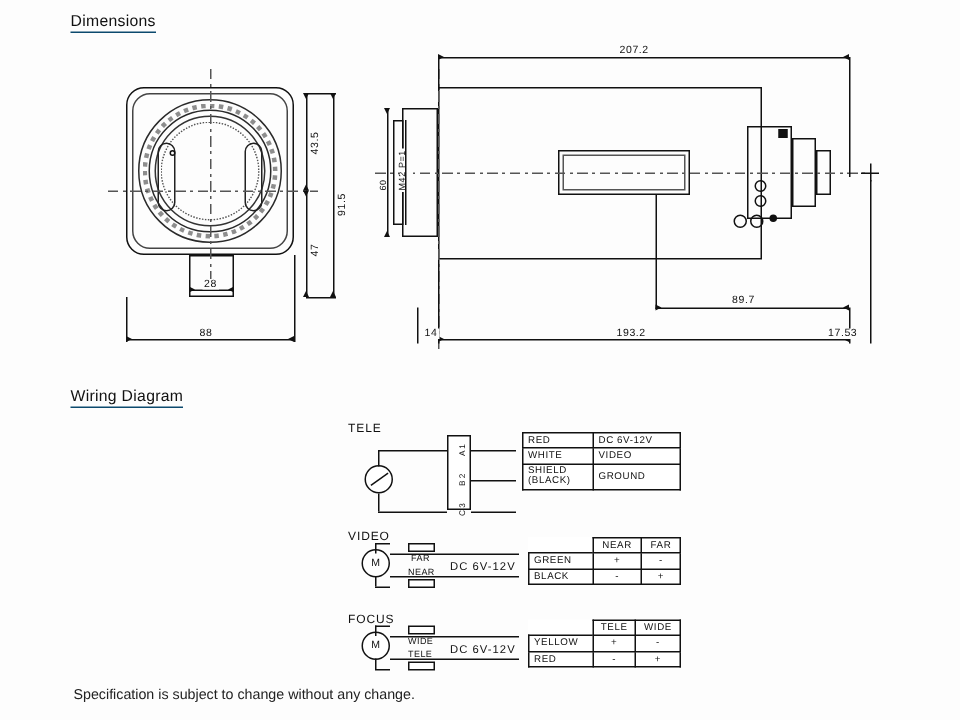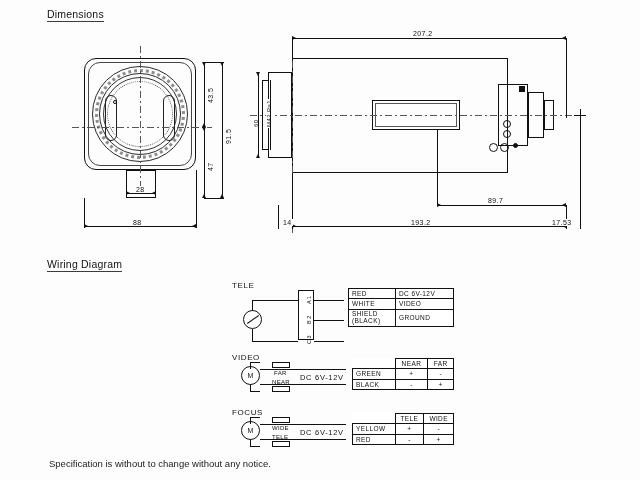--- a/index.html
+++ b/index.html
@@ -454,14 +454,14 @@
       </tr>
       <tr>
         <td>RED</td>
         <td class="c">-</td>
         <td class="c">+</td>
       </tr>
     </tbody>
       </table>
   </div>
 
-  <div class="footer-note">Specification is without to change without any notice.</div>
+  <div class="footer-note">Specification is subject to change without any change.</div>
 </div>
 
 </body></html>

